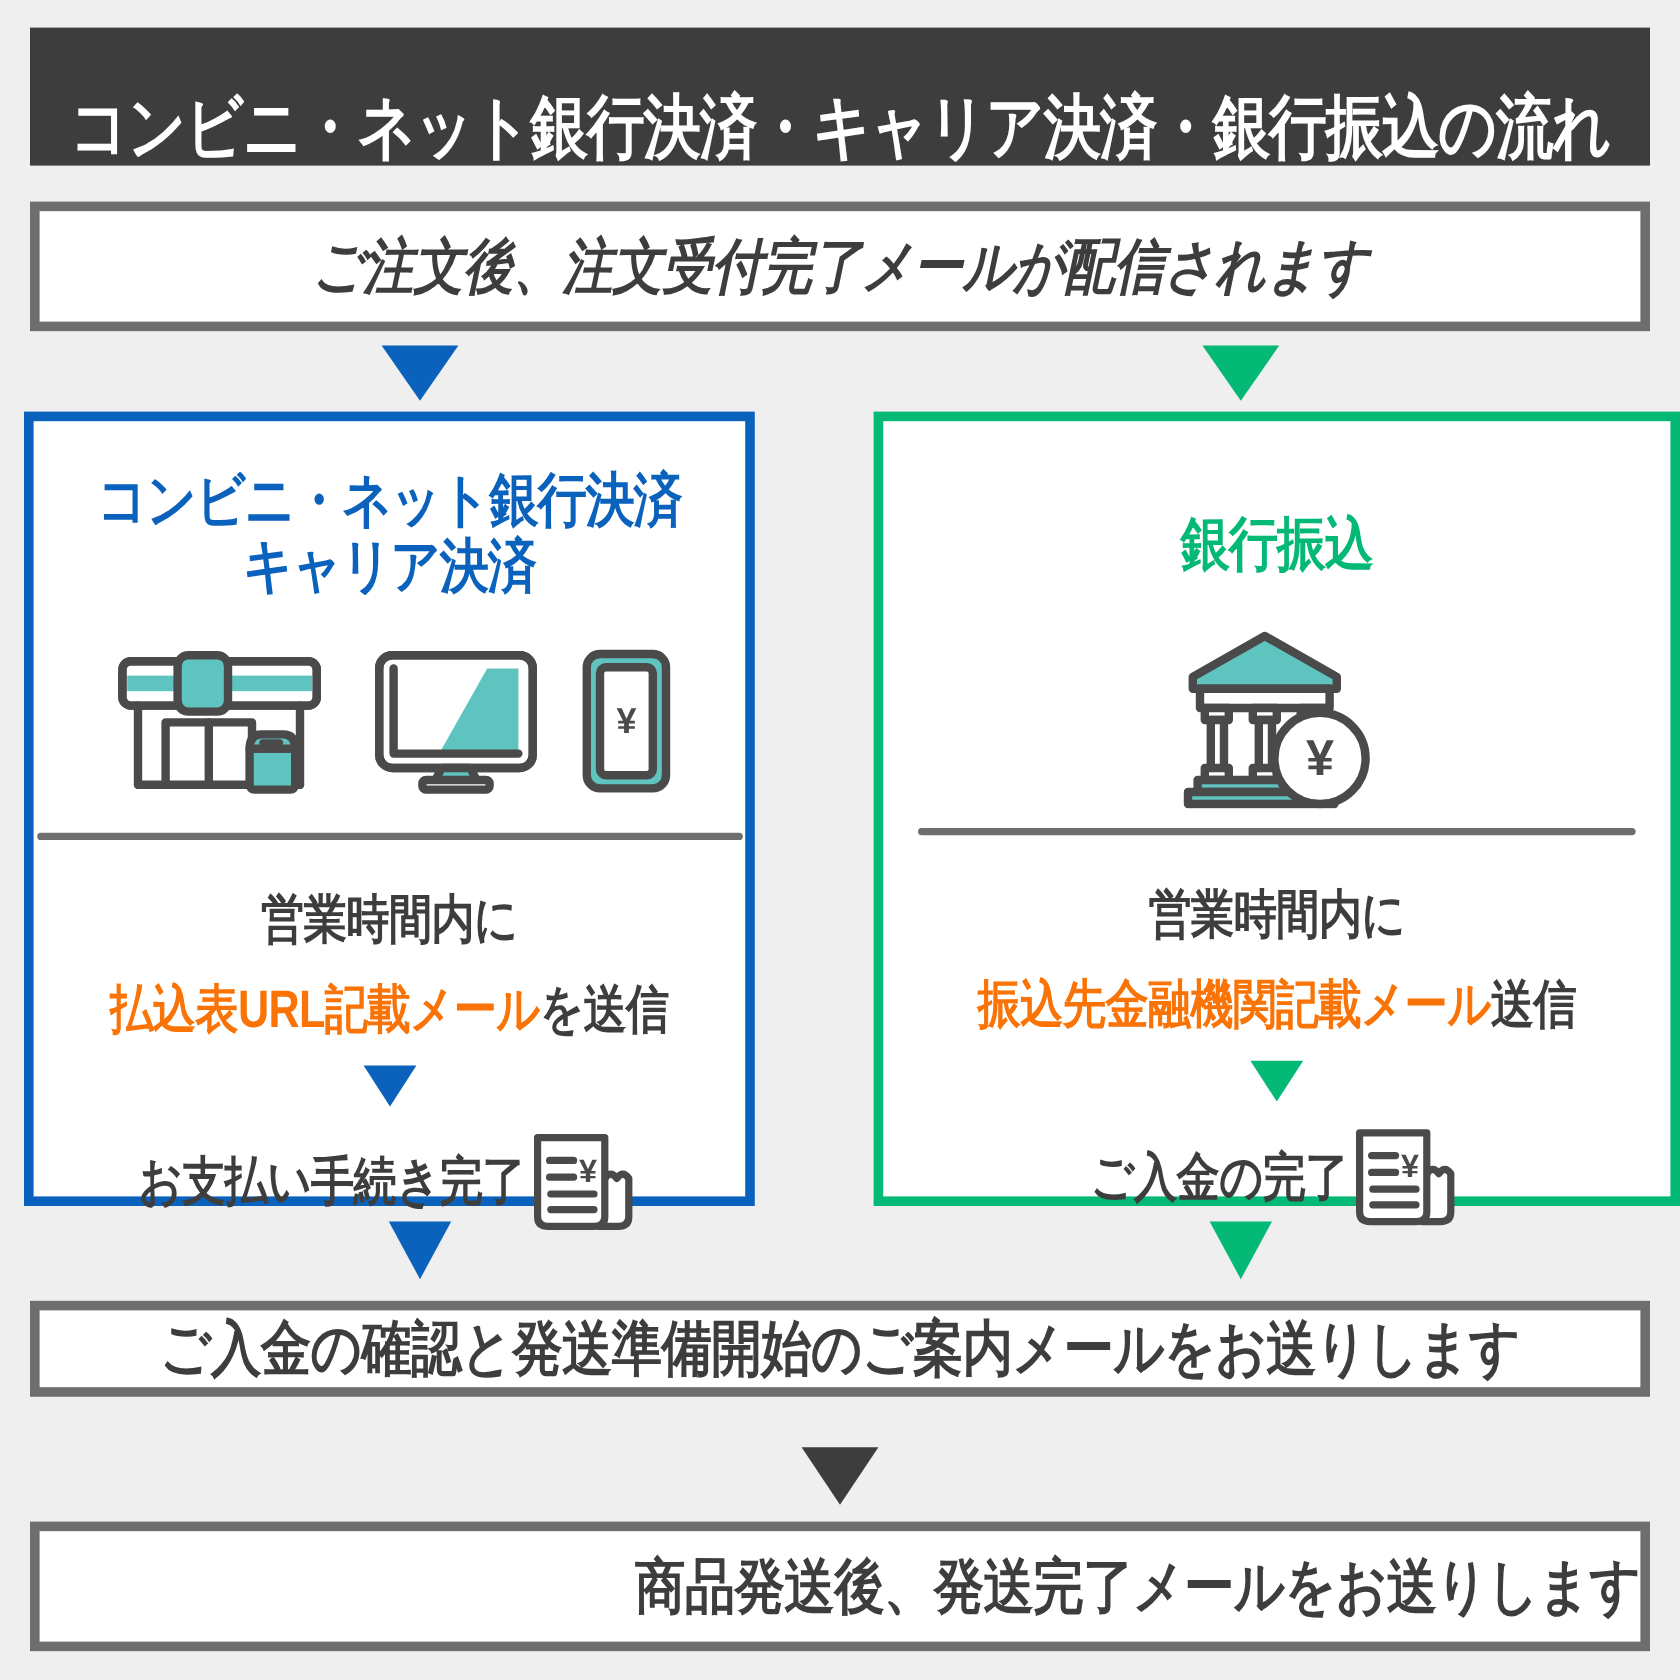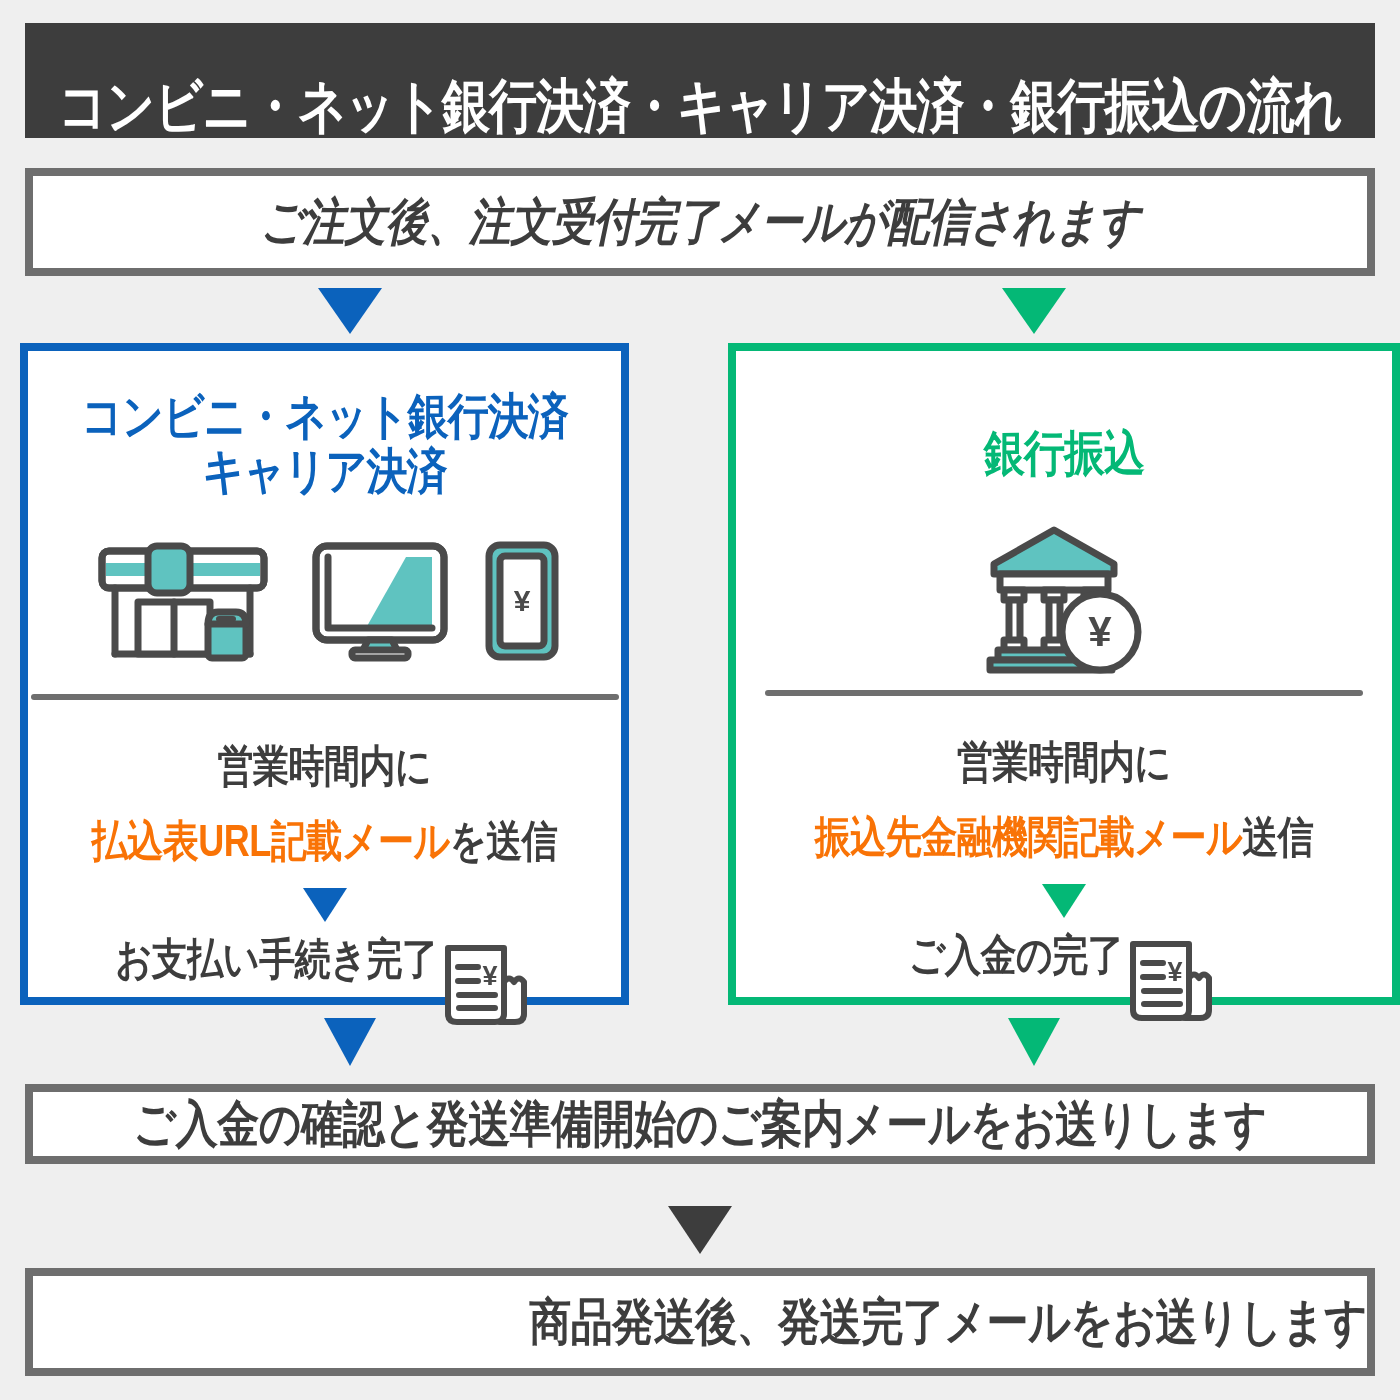--- a/index.html
+++ b/index.html
@@ -150,20 +150,21 @@
   .inner-tri {
     width: 0; height: 0;
     border-left: 22px solid transparent;
     border-right: 22px solid transparent;
   }
   .inner-tri.blue  { border-top: 34px solid #0b62bc; }
   .inner-tri.green { border-top: 34px solid #04b876; }
 
   .final-row {
     display: flex;
+    align-items: center;
     justify-content: center;
     margin-top: 18px;
   }
   .final-text {
     font-size: 36px;
     font-weight: bold;
     color: #3d3d3d;
     letter-spacing: -0.5px;
     transform: scaleY(1.22);
     white-space: nowrap;

